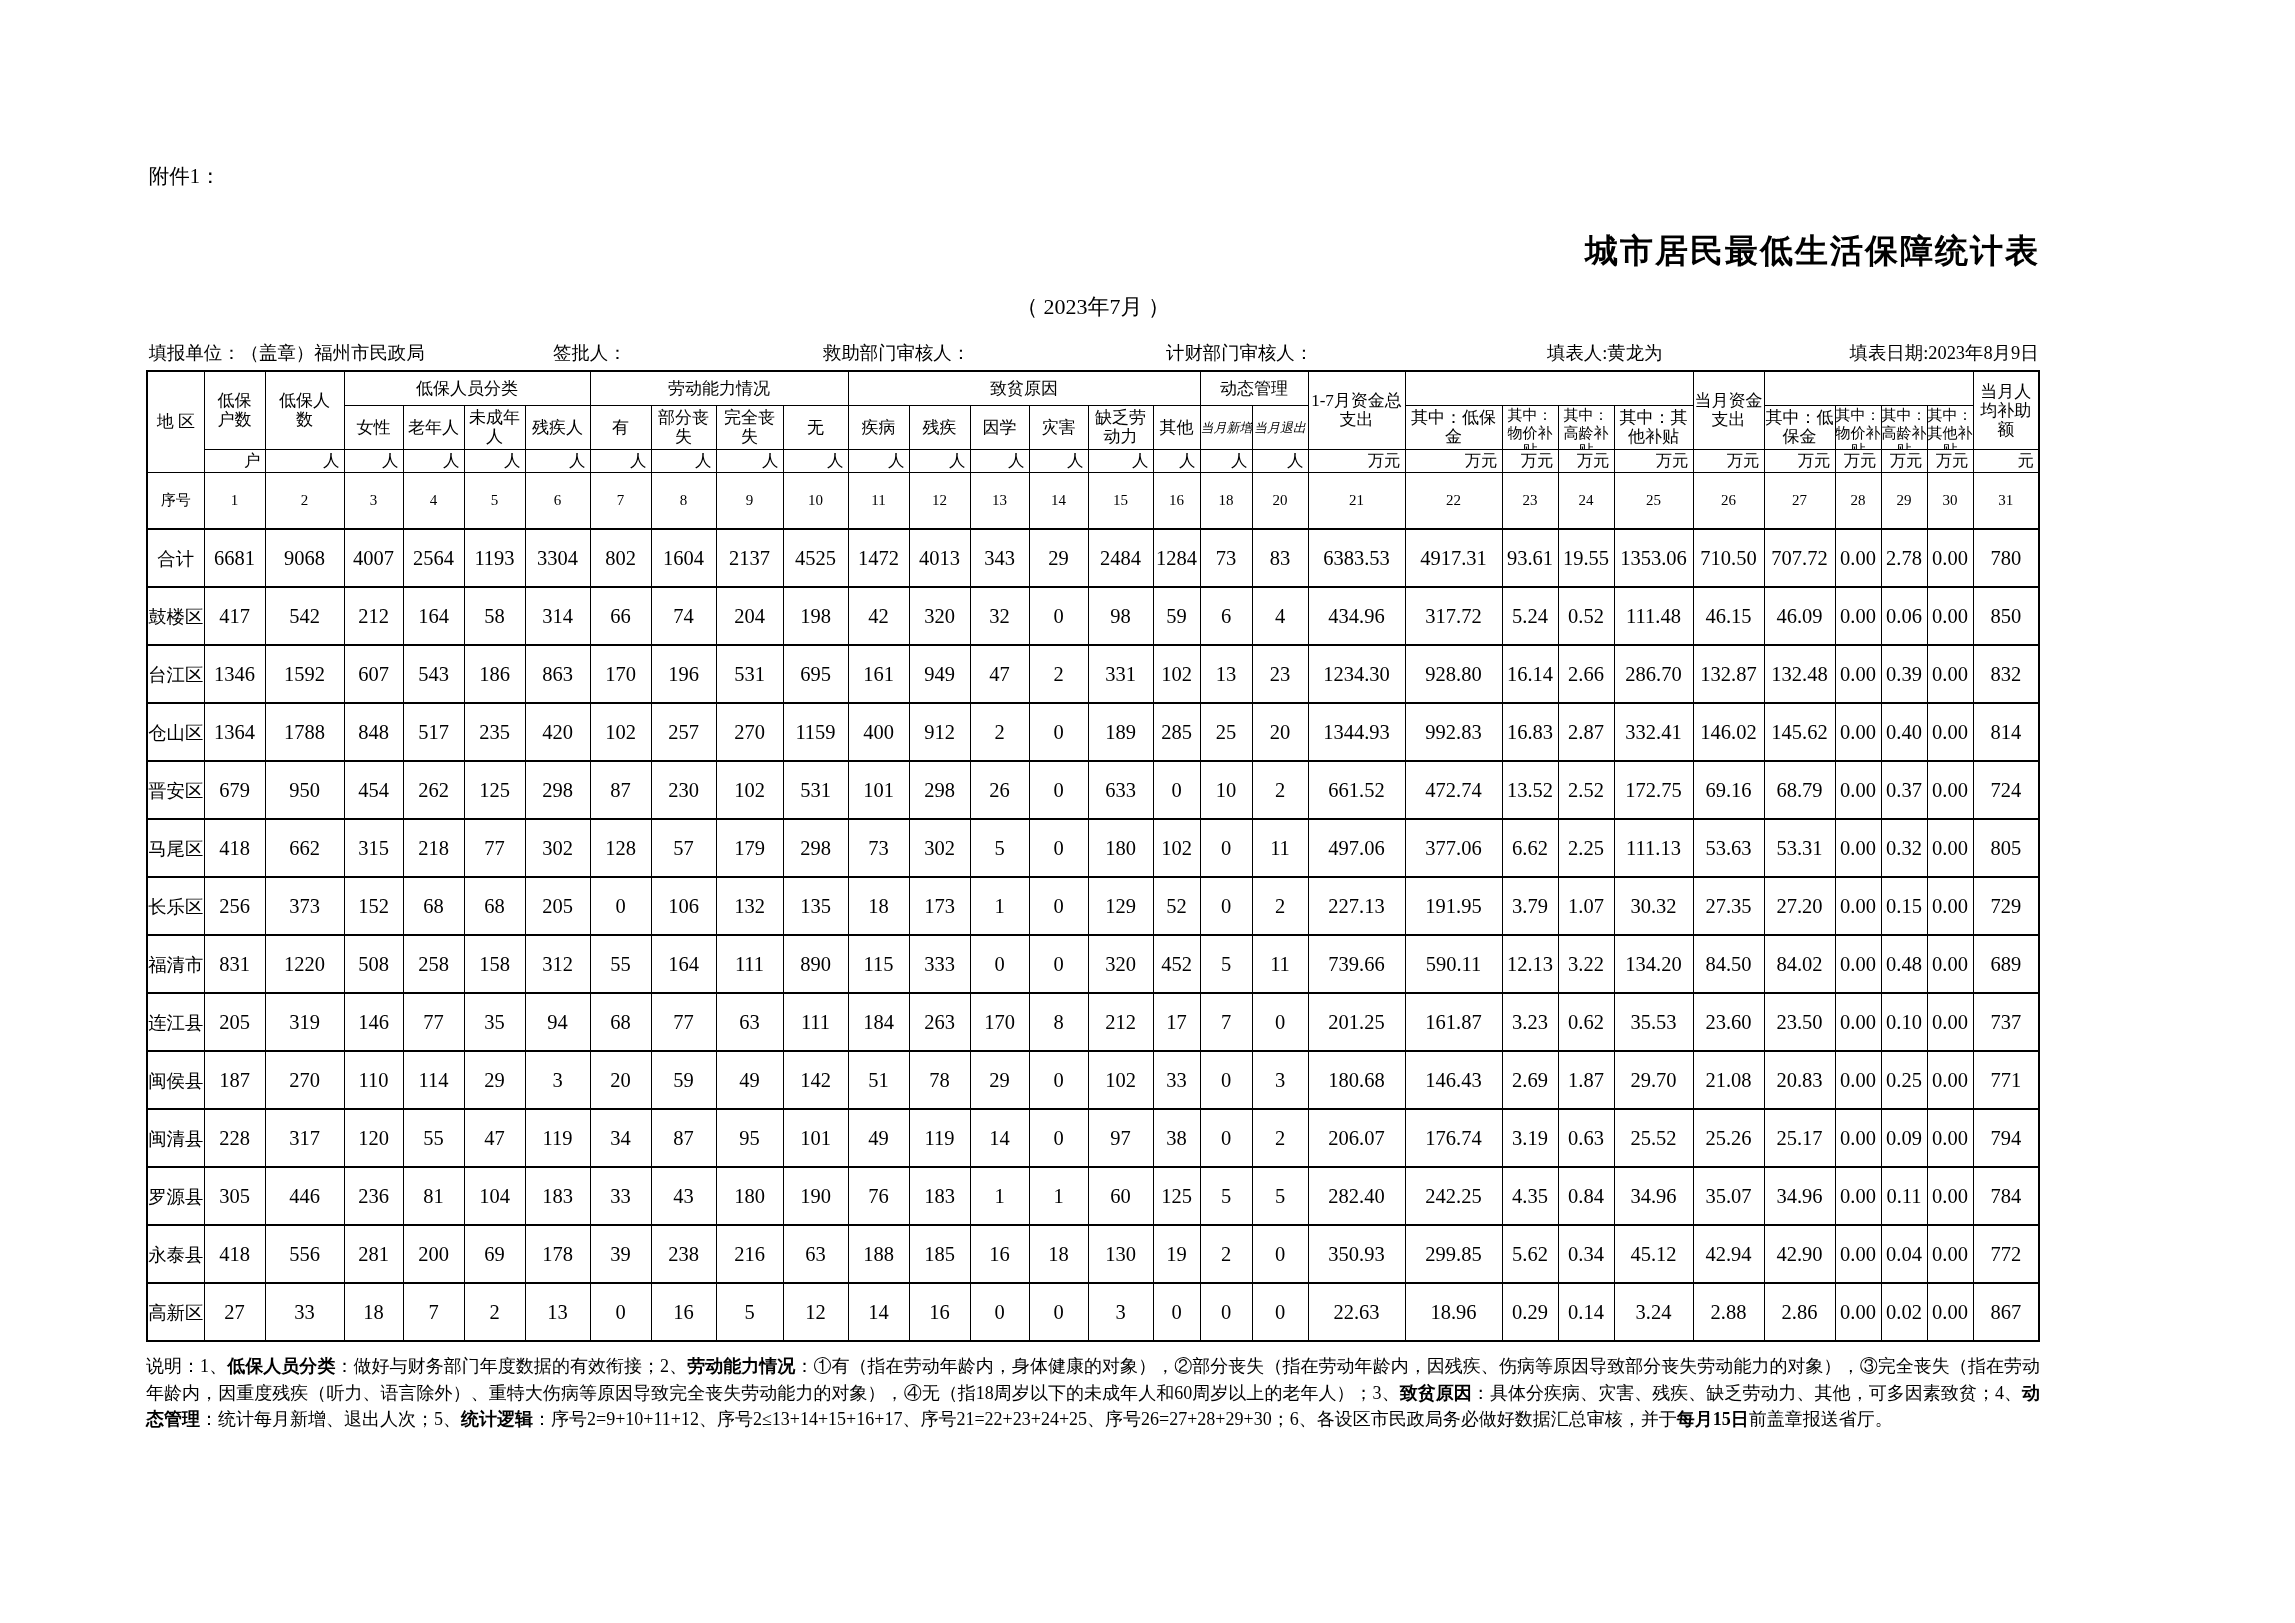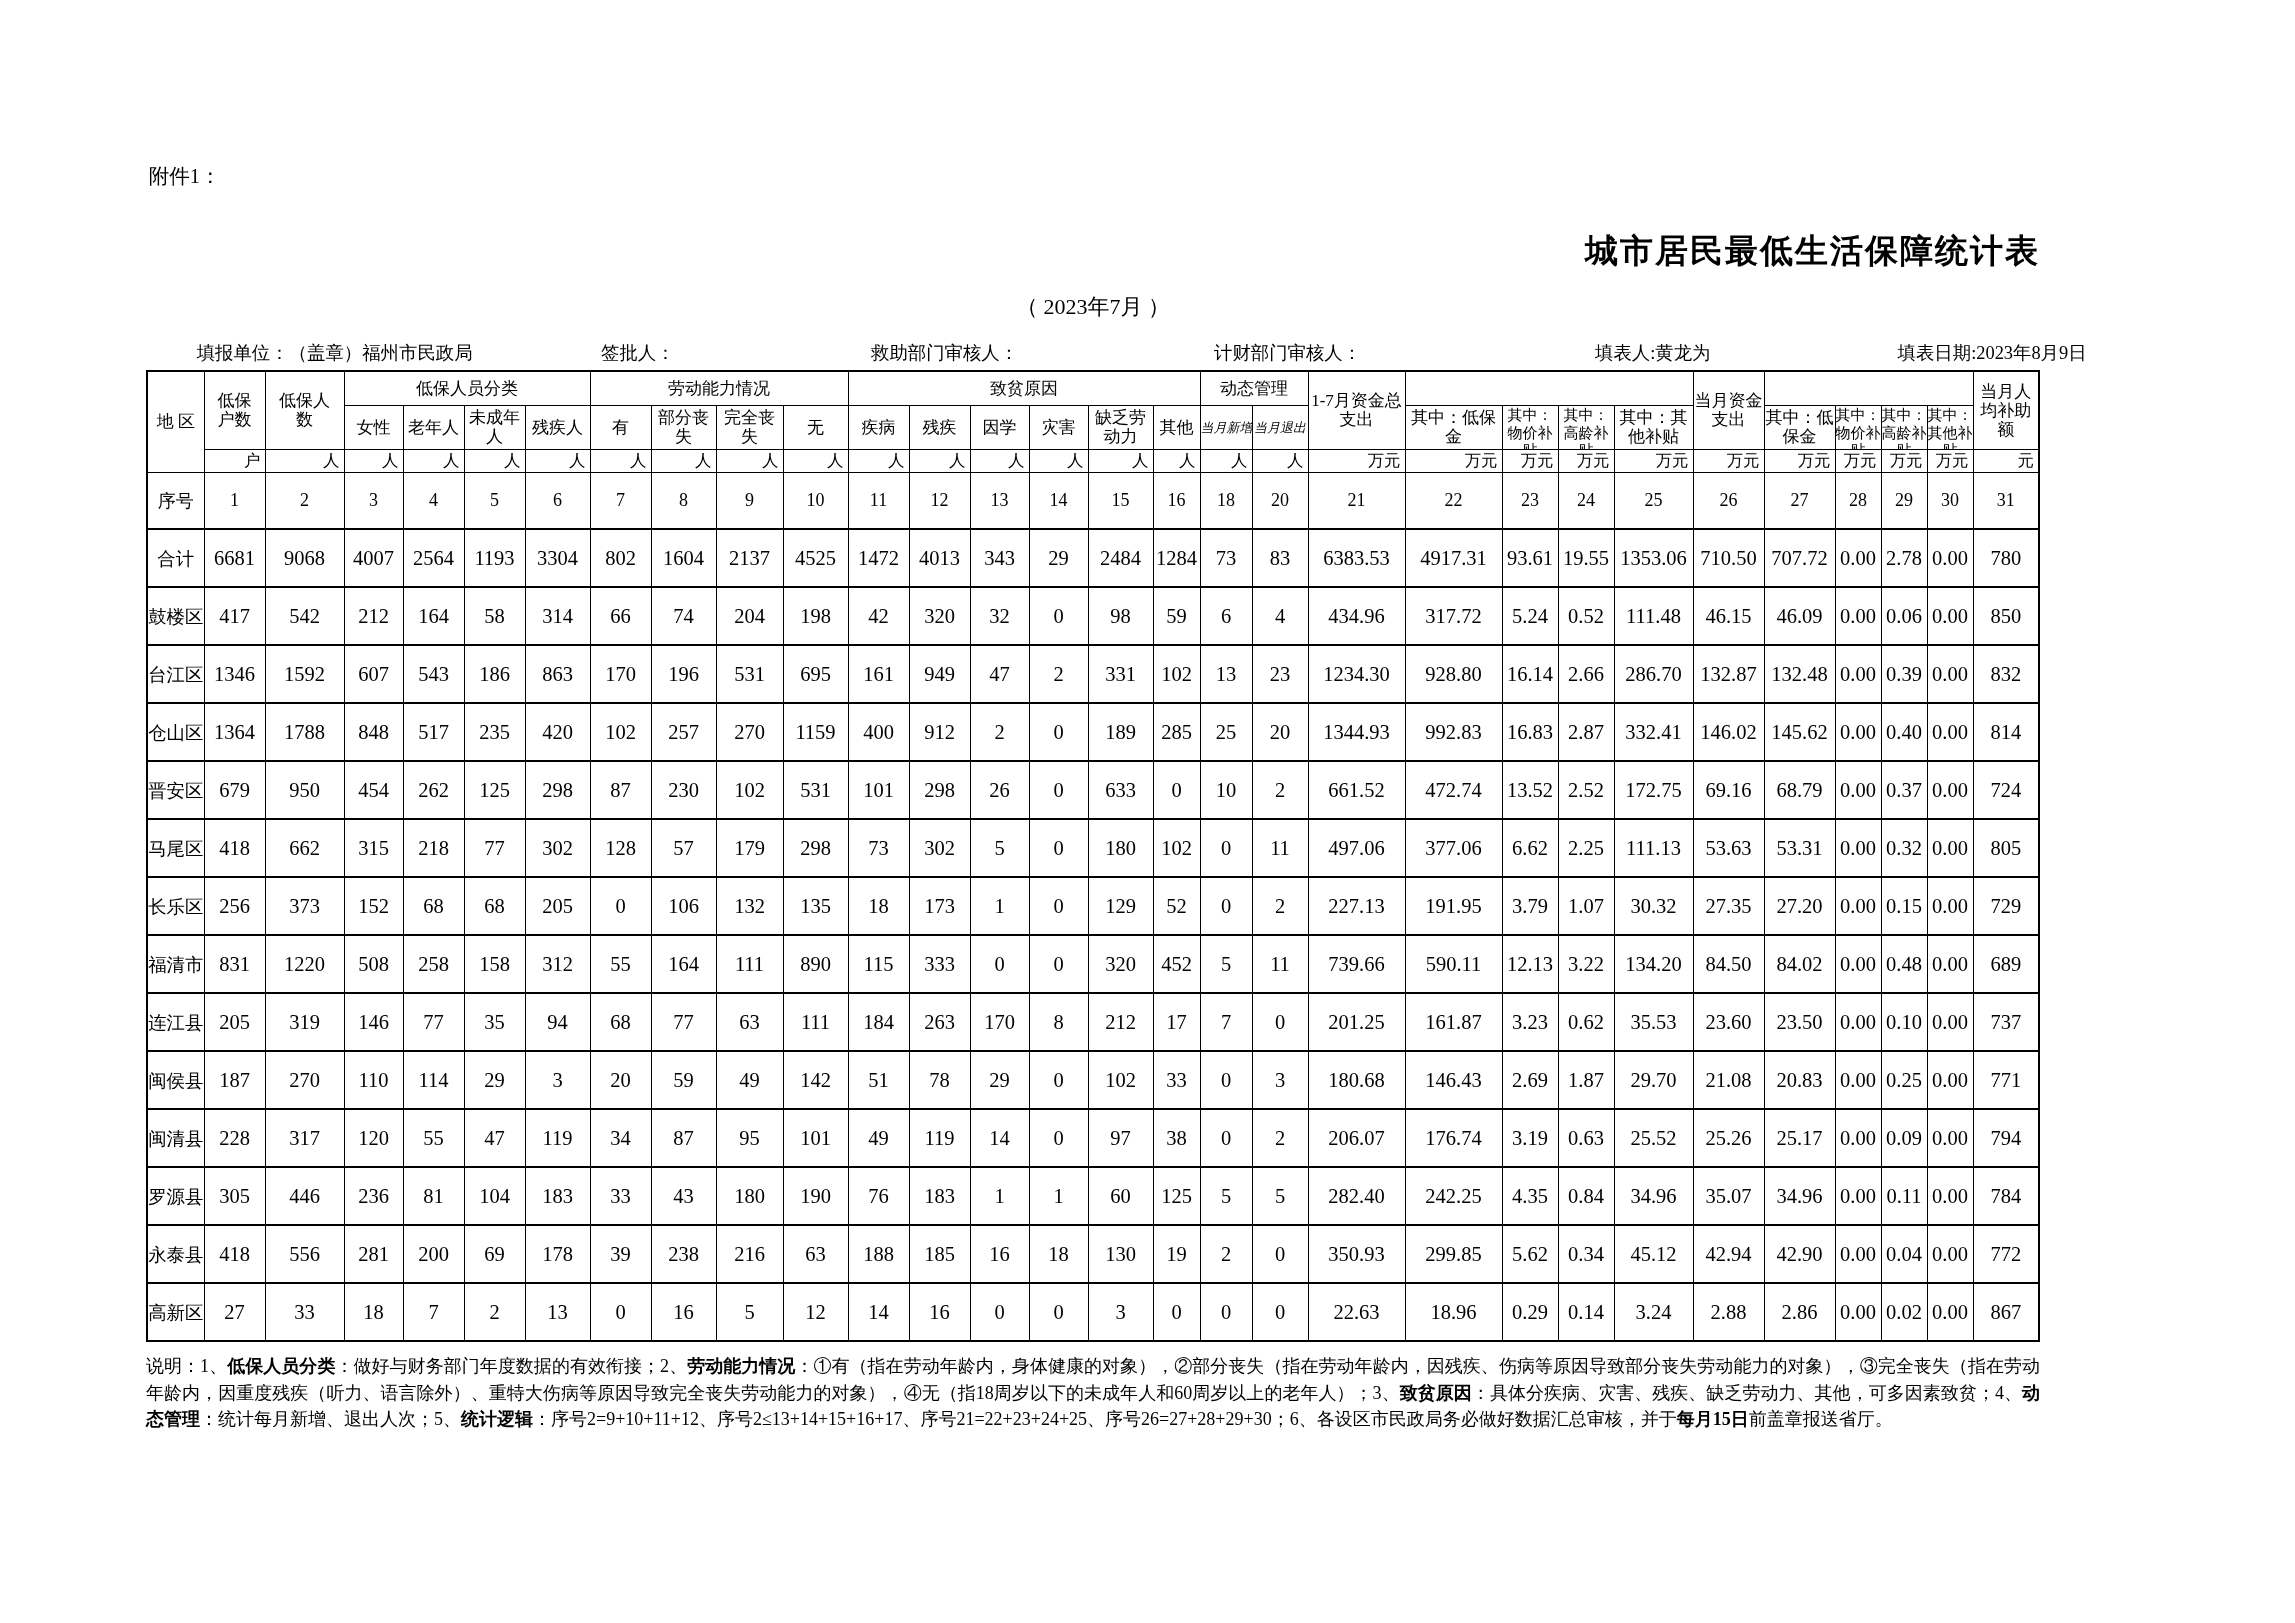--- a/index.html
+++ b/index.html
@@ -6,37 +6,37 @@
   body{
     width:2295px;height:1623px;position:relative;background:#ffffff;color:#000;
     font-family:"Liberation Serif","DejaVu Serif",serif;
     -webkit-font-smoothing:antialiased;
   }
   .sheet{position:absolute;left:146px;top:0;width:1894px;height:1623px;}
   .attach{position:absolute;left:2.7px;top:162px;font-size:20.5px;}
   .title{position:absolute;left:0;top:229px;width:100%;text-align:right;
          font-size:33px;font-weight:bold;letter-spacing:2px;}
   .subtitle{position:absolute;left:0;top:292px;width:100%;text-align:center;font-size:22px;}
-  .meta{position:absolute;left:0;top:340px;width:100%;height:23px;font-size:18.4px;margin-left:48px;}
+  .meta{position:absolute;left:0;top:340px;width:100%;height:23px;font-size:18.4px;}
   .meta span{position:absolute;white-space:nowrap;}
   .m1{left:2.7px;} .m2{left:407px;} .m3{left:677px;} .m4{left:1020px;} .m5{left:1401px;}
   .m6{right:1.4px;}
 
   table{
     position:absolute;left:0;top:370px;width:1894px;table-layout:fixed;
     border-collapse:collapse;border:2.7px solid #000;
   }
   th,td{border:1.4px solid #000;padding:0;vertical-align:middle;text-align:center;
         font-weight:normal;overflow:hidden;}
   thead th{font-size:17px;line-height:19px;}
   tr.ra{height:34px;} tr.rb{height:42px;padding-left:32px;}
   #row-units{height:23px;} #row-seq{height:57px;}
   tbody tr{height:58px;}
   tbody td{border-top:2px solid #000;font-size:20.5px;}
-  #row-seq td{border-bottom:2.7px solid #000;font-size:18px;}
+  #row-seq td{border-bottom:2.7px solid #000;font-size:15px;}
   .unit{text-align:right;padding-right:4.1px;font-size:16.4px;}
   .region-cell{font-size:18.4px;}
   .hh{padding:0 11px;}
   .dsmall{font-size:13px;white-space:nowrap;font-style:italic;}
   .clip div{height:42px;overflow:hidden;font-size:15px;line-height:17.7px;
             display:block;padding-top:1.4px;}
   .footnote{
     position:absolute;left:0;top:1353px;width:1894px;
     font-size:18px;line-height:26.6px;text-align:justify;
   }

